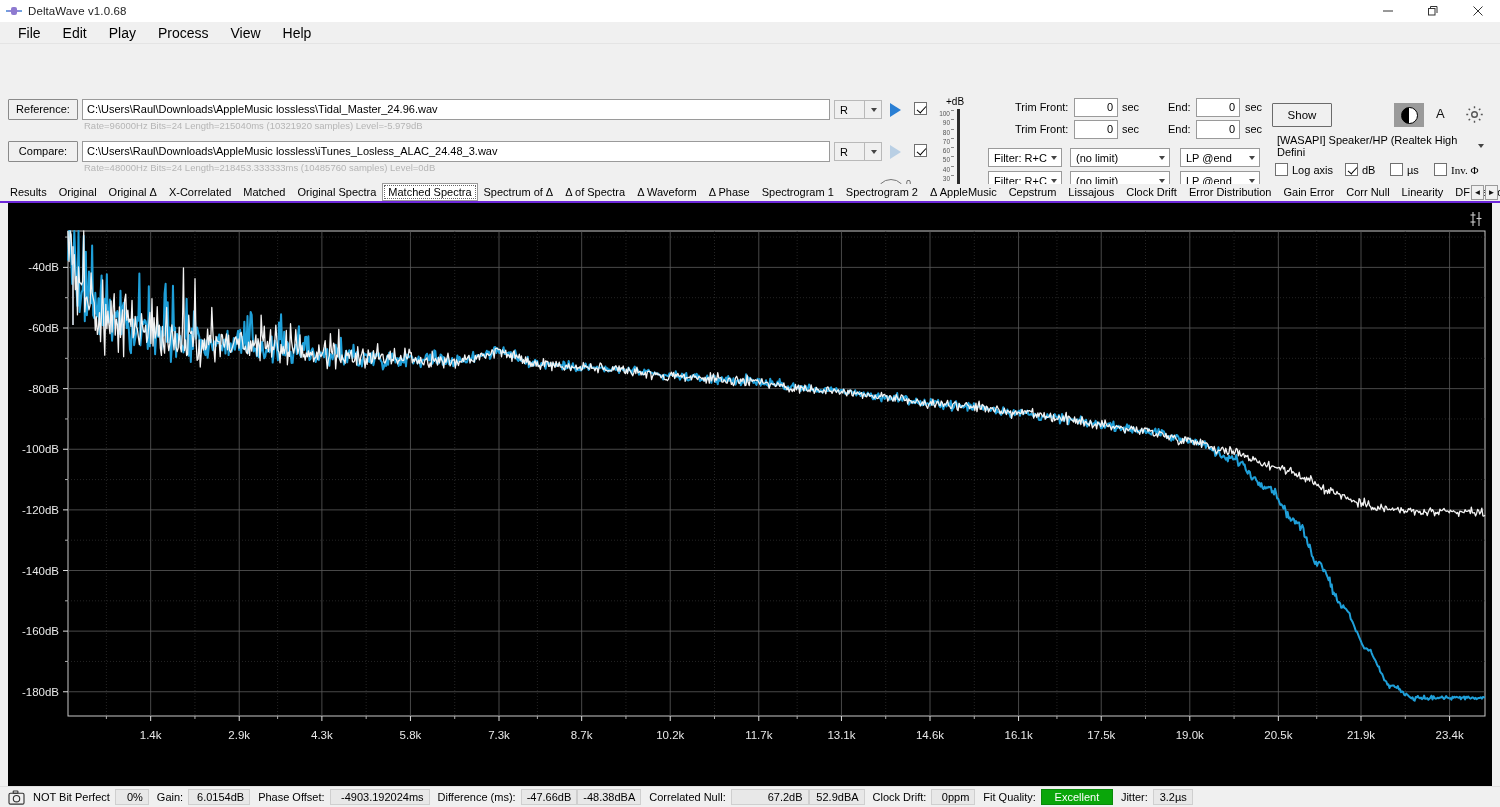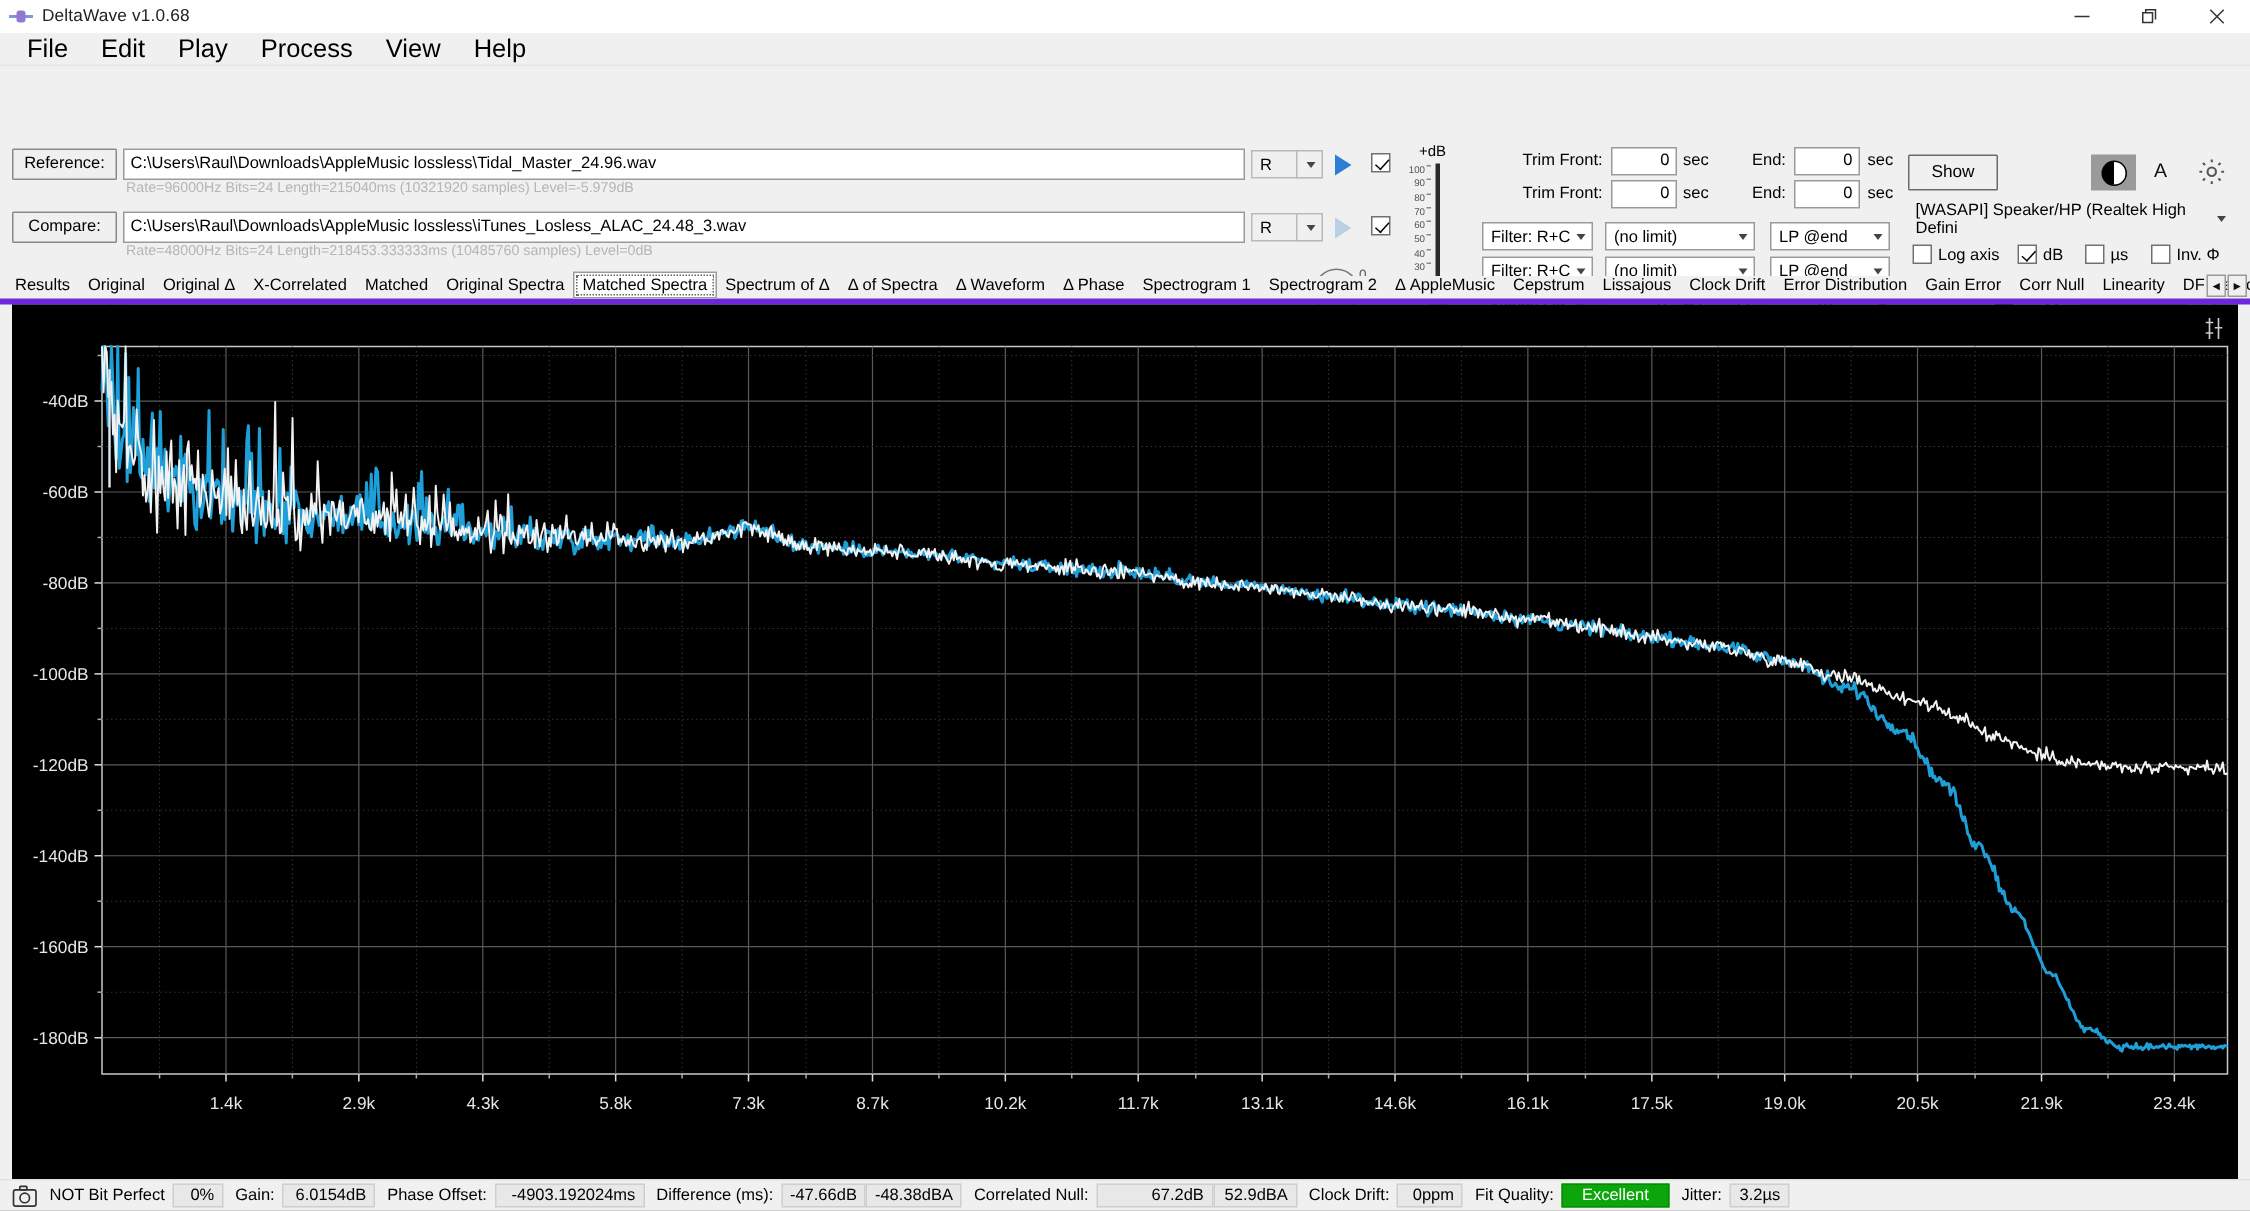--- a/index.html
+++ b/index.html
@@ -53,21 +53,21 @@
 
   
   .menubar {
     height: 22px; min-height: 22px;
     background: #f0f0f0;
     display: flex; align-items: center;
     padding-left: 8px;
     border-bottom: 1px solid #e4e4e4;
   }
   .menu-item {
-    font-size: 17px; color: #000;
+    font-size: 14px; color: #000;
     padding: 2px 10px; margin-right: 2px;
   }
 
   
   .toolpanel {
     position: relative;
     height: 140px; min-height: 140px;
     background: #f0f0f0;
   }
   .lbl-btn {
@@ -189,21 +189,21 @@
   .redx:before { transform: rotate(45deg); }
   .redx:after  { transform: rotate(-45deg); }
 
   
   .tabbar {
     height: 19px; min-height: 19px;
     background: #f0f0f0;
     display: flex; align-items: flex-end;
     padding-left: 4px;
     position: relative;
-    border-bottom: 4px solid #6d28d9;
+    border-bottom: 2px solid #6d28d9;
   }
   .tab {
     font-size: 11px; color: #000;
     padding: 2px 6px 2px 6px;
     white-space: nowrap;
     line-height: 14px;
   }
   .tab.active {
     border: 1px solid #9b9b9b;
     background: #ffffff;
@@ -441,21 +441,21 @@
       <span class="arrow"></span>
     </div>
 
     <div class="cbx" style="position:absolute; left:1275px; top:119px;"></div>
     <span class="lbl-inline" style="position:absolute; left:1292px; top:120px;">Log axis</span>
     <div class="cbx checked" style="position:absolute; left:1345px; top:119px;"></div>
     <span class="lbl-inline" style="position:absolute; left:1362px; top:120px;">dB</span>
     <div class="cbx" style="position:absolute; left:1390px; top:119px;"></div>
     <span class="lbl-inline" style="position:absolute; left:1407px; top:120px;">µs</span>
     <div class="cbx" style="position:absolute; left:1434px; top:119px;"></div>
-    <span class="lbl-inline" style="position:absolute; left:1451px; top:120px;">Inv. Φ</span>
+    <span class="lbl-inline" style="position:absolute; left:1451px; top:120px;font-family:Liberation Serif, serif;">Inv. Φ</span>
 
     <div style="position:absolute; left:1327px; top:150px;">
       <svg width="18" height="20" viewBox="0 0 18 20">
         <rect x="2.5" y="8.5" width="13" height="10" rx="1.2" fill="#111"></rect>
         <path d="M5.5 8.5 V6 a3.5 3.5 0 0 1 7 0 V8.5" fill="none" stroke="#111" stroke-width="2"></path>
       </svg>
     </div>
     <div style="position:absolute; left:1357px; top:151px;">
       <svg width="22" height="20" viewBox="0 0 22 20" fill="#111">
         <rect x="8" y="4" width="6" height="12" fill="none" stroke="#111" stroke-width="1.6"></rect>

